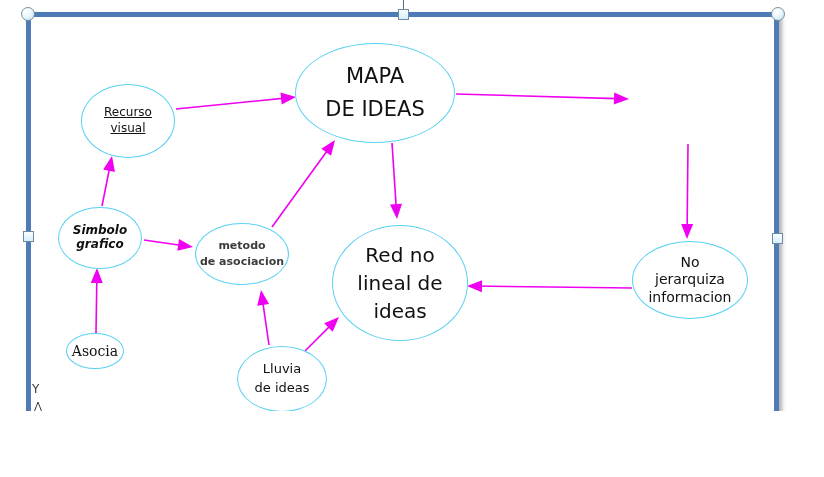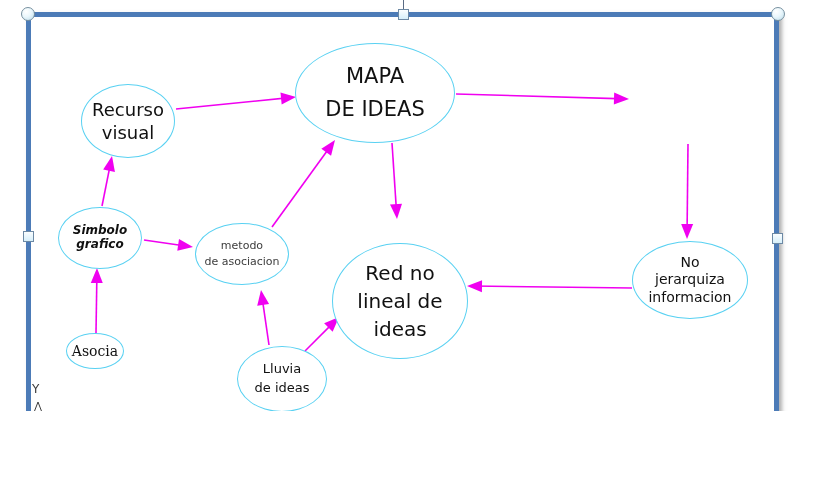--- a/index.html
+++ b/index.html
@@ -111,32 +111,32 @@
         <polygon points="339,317 332.6360389693211,331.84924240491745 324.15075759508255,323.3639610306789" fill="#f000f0"></polygon>
       </g>
     </svg>
 
   <div id="node-layer">
       <div class="node" style="left: 295px; top: 43px; width: 160px; height: 100px; border: 1.5px solid rgb(89, 209, 242);">
         <span class="lbl" style="font-size: 21px; line-height: 1.55;">MAPA
 DE IDEAS</span>
       </div>
       <div class="node" style="left: 81px; top: 84px; width: 94px; height: 74px; border: 1.5px solid rgb(89, 209, 242);">
-        <span class="lbl" style="font-size: 18px; line-height: 1.3;">Recurso
+        <span class="lbl" style="font-size: 12px; line-height: 1.3; text-decoration: underline;">Recurso
 visual</span>
       </div>
       <div class="node" style="left: 58px; top: 207px; width: 84px; height: 62px; border: 1.5px solid rgb(89, 209, 242);">
         <span class="lbl" style="font-size: 12px; line-height: 1.15; font-weight: bold; font-style: italic;">Simbolo
 grafico</span>
       </div>
       <div class="node" style="left: 195px; top: 223px; width: 94px; height: 62px; border: 1.5px solid rgb(89, 209, 242);">
-        <span class="lbl" style="font-size: 11px; line-height: 1.45; color: rgb(60, 60, 60);">metodo
+        <span class="lbl" style="font-size: 11px; line-height: 1.45; color: rgb(60, 60, 60); font-weight: bold;">metodo
 de asociacion</span>
       </div>
-      <div class="node" style="left: 332px; top: 243px; width: 136px; height: 116px; border: 1.5px solid rgb(89, 209, 242);">
+      <div class="node" style="left: 332px; top: 225px; width: 136px; height: 116px; border: 1.5px solid rgb(89, 209, 242);">
         <span class="lbl" style="font-size: 20px; line-height: 1.4;">Red no
 lineal de
 ideas</span>
       </div>
       <div class="node" style="left: 632px; top: 241px; width: 116px; height: 78px; border: 1.5px solid rgb(89, 209, 242);">
         <span class="lbl" style="font-size: 14px; line-height: 1.25;">No
 jerarquiza
 informacion</span>
       </div>
       <div class="node" style="left: 66px; top: 333px; width: 58px; height: 36px; border: 1.5px solid rgb(89, 209, 242);">

